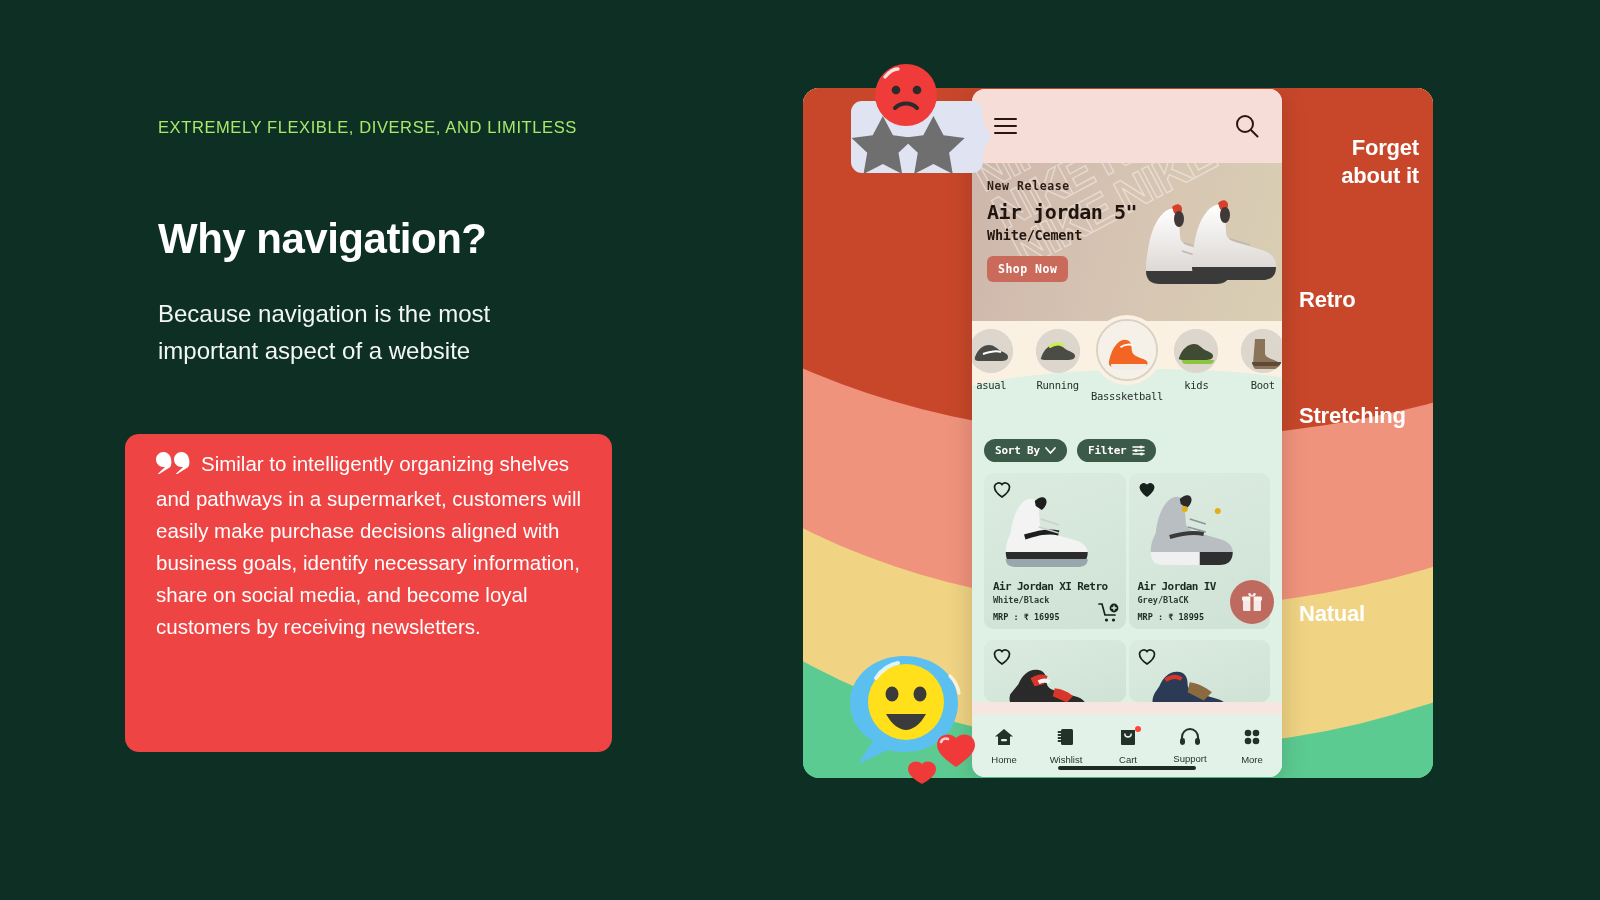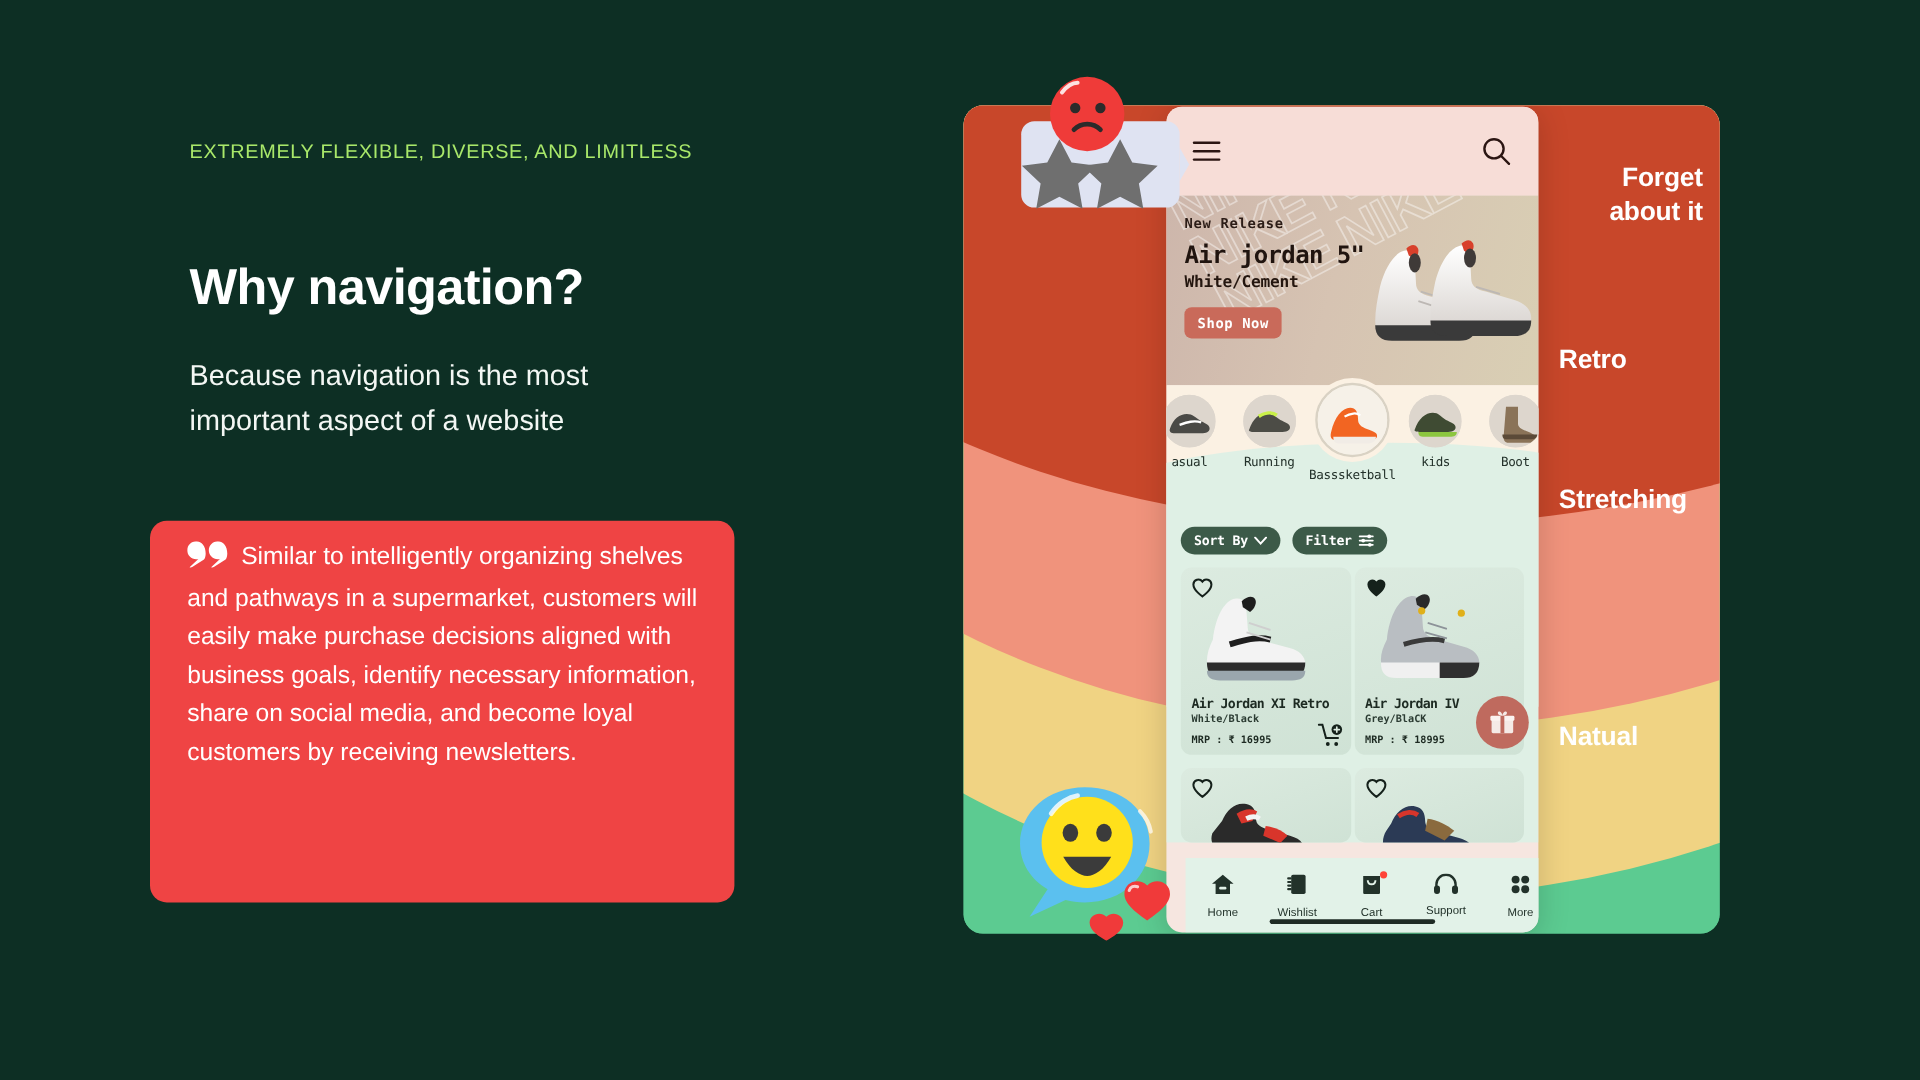--- a/index.html
+++ b/index.html
@@ -171,21 +171,21 @@
   }
   .cart-ico { position:absolute; right:7px; bottom:6px; width:21px; height:21px; }
   .fab {
     position:absolute; right:8px; top:161px; width:44px; height:44px;
     border-radius:50%; background:#bf6a5e; display:flex;
     align-items:center; justify-content:center; z-index:8;
   }
 
   
   .botnav {
-    position:absolute; left:16px; bottom:0; width:100%; height:62px;
+    position:absolute; left:1px; bottom:0; width:100%; height:62px;
     background:#e2f2e8; display:flex; align-items:center; z-index:9;
   }
   .nav-item { flex:1; text-align:center; position:relative; }
   .nav-label {
     font-size:9.5px; color:#23332b; margin-top:3px; font-weight:400;
   }
   .nav-dot {
     position:absolute; width:6px; height:6px; border-radius:50%;
     background:#ff4438; top:-1px; left:calc(50% + 7px);
   }

